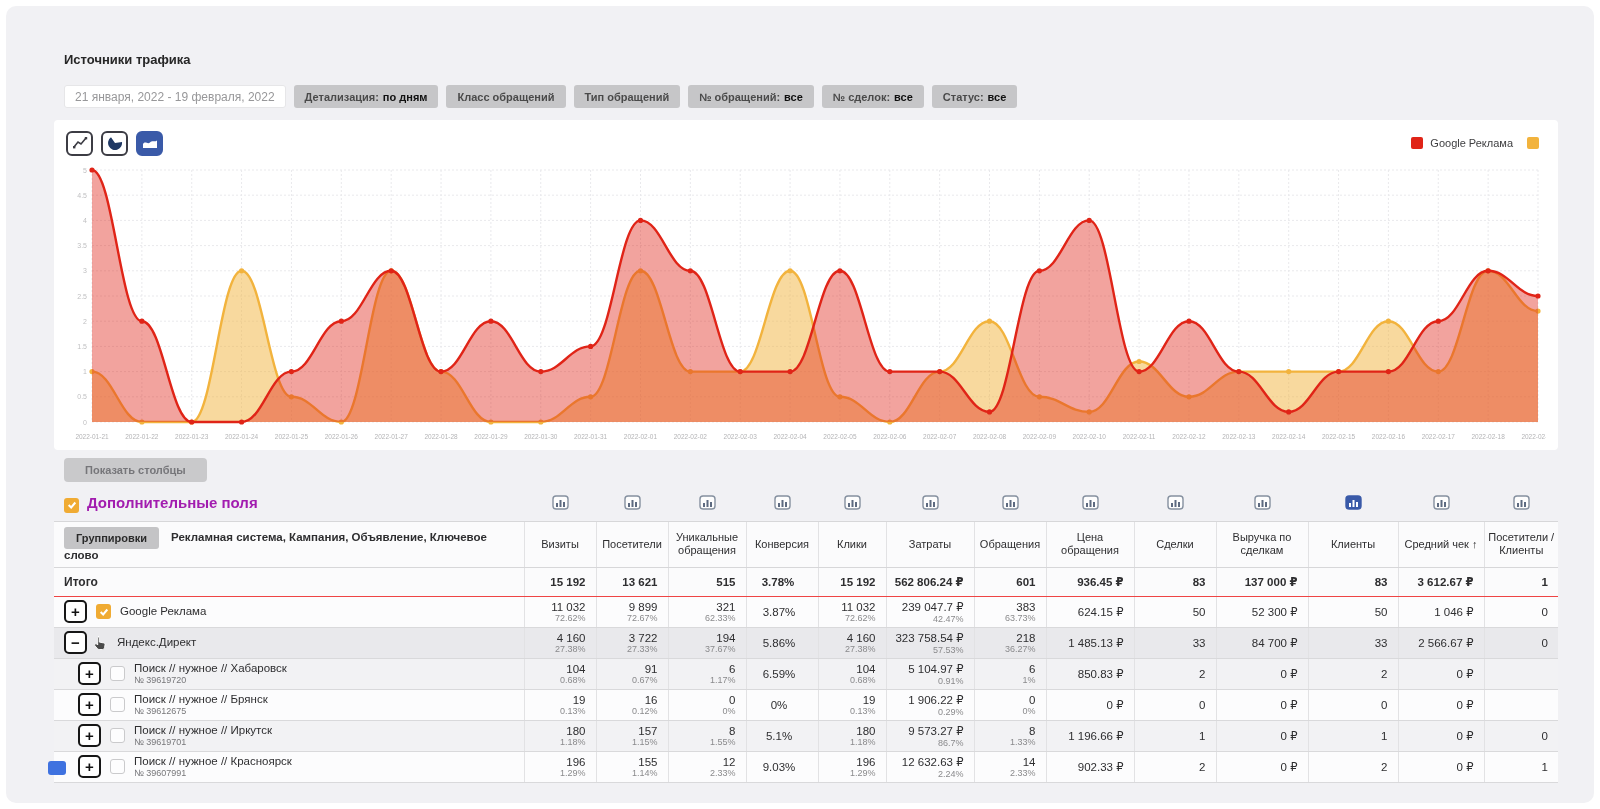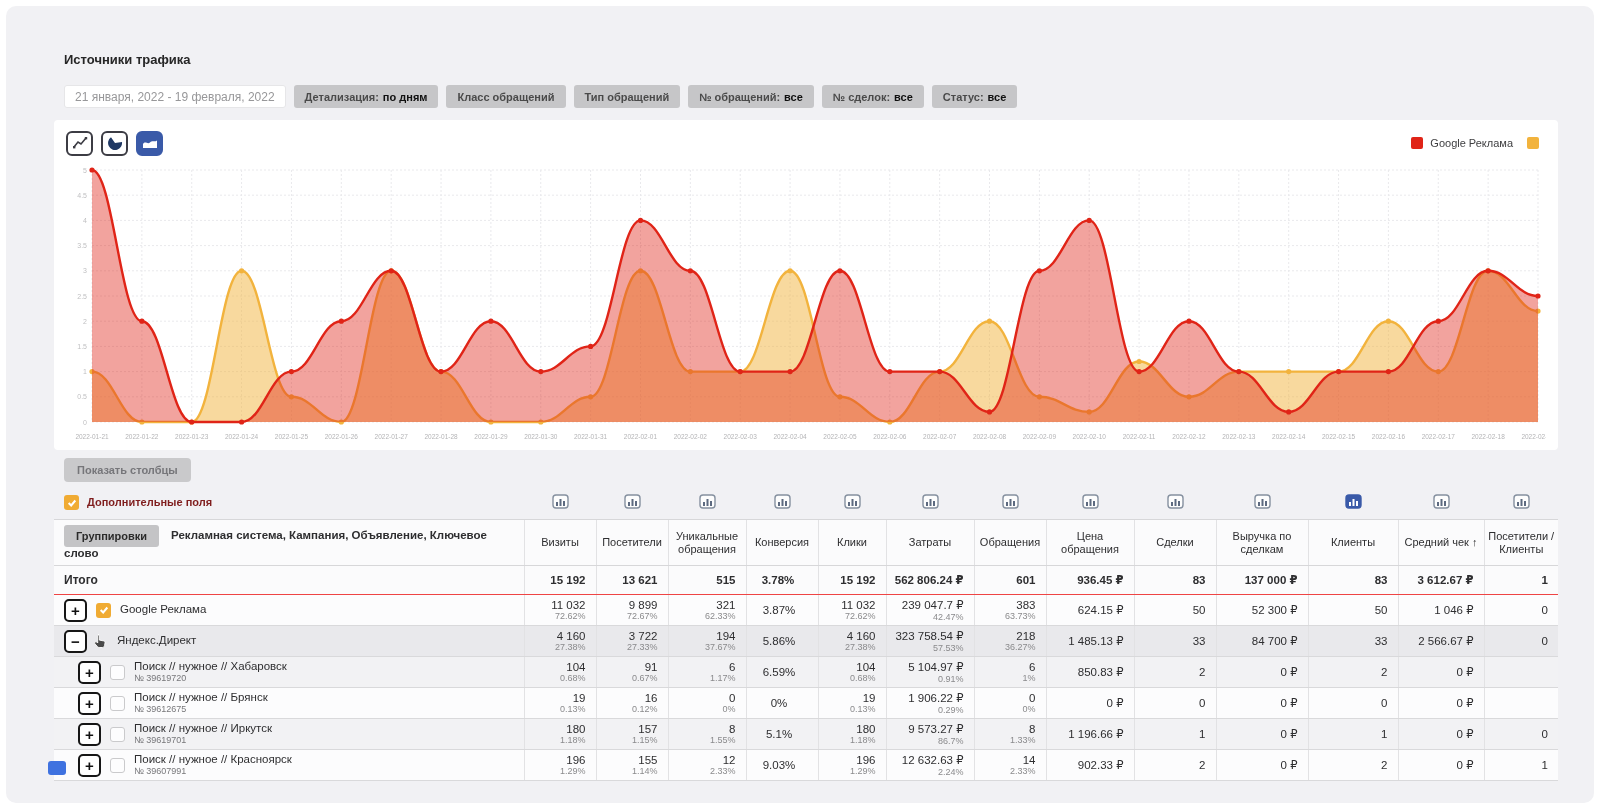--- a/index.html
+++ b/index.html
@@ -23,29 +23,29 @@
   .tbtn.active{background:#3a5aa8;border-color:#3a5aa8;}
   .legend{margin-left:auto;display:flex;align-items:center;gap:14px;font-size:11px;color:#3e3e40;}
   .litem{display:inline-flex;align-items:center;}
   .sw{width:12px;height:12px;display:inline-block;margin-right:7px;border-radius:2px;}
   svg.chart{display:block;width:1480px;height:290px;}
   .grid{stroke:#e9e9ec;stroke-width:1;stroke-dasharray:2 2;}
   .ylab{font-size:7px;fill:#bfbfc1;text-anchor:end;}
   .xlab{font-size:6.5px;fill:#b4b4b6;text-anchor:middle;}
   
   .showcols{margin:8px 0 0 10px;background:#c9c9cb;border:none;border-radius:4px;height:24px;
-            padding:0 13px;font-size:11px;font-weight:bold;color:#76767a;cursor:pointer;
+            padding:0 21px;font-size:11px;font-weight:bold;color:#76767a;cursor:pointer;
             font-family:inherit;}
   
   table.data{border-collapse:collapse;table-layout:fixed;width:1504px;margin-top:10px;
              font-size:11.5px;color:#2e2e30;}
   table.data td{overflow:hidden;}
   .fields-row td{background:transparent;border:none;padding:2px 0 8px 0;vertical-align:middle;}
   .fields-row .lt{padding-left:10px;}
-  .ef{font-size:11px;color:#7f1d1d;margin-left:8px;vertical-align:2px;margin-top:21px;}
+  .ef{font-size:15px;color:#a21caf;margin-left:8px;vertical-align:2px;margin-top:21px;}
   .ic{text-align:center;}
   .colicon .fr{fill:#fdfdfd;stroke:#85909f;stroke-width:1.4;}
   .colicon .b{fill:#5d6a80;}
   .colicon.on .fr{fill:#3a5aa8;stroke:#3a5aa8;}
   .colicon.on .b{fill:#fff;}
   .head-row td{background:#fbfbfc;border-top:1px solid #d7d7d9;border-bottom:1px solid #d7d7d9;
                vertical-align:middle;}
   .hc{font-size:11px;text-align:center;padding:5px 3px;border-left:1px solid #e2e2e4;
       line-height:1.15;cursor:pointer;}
   .head-row .lt{padding:5px 8px 5px 10px;}

